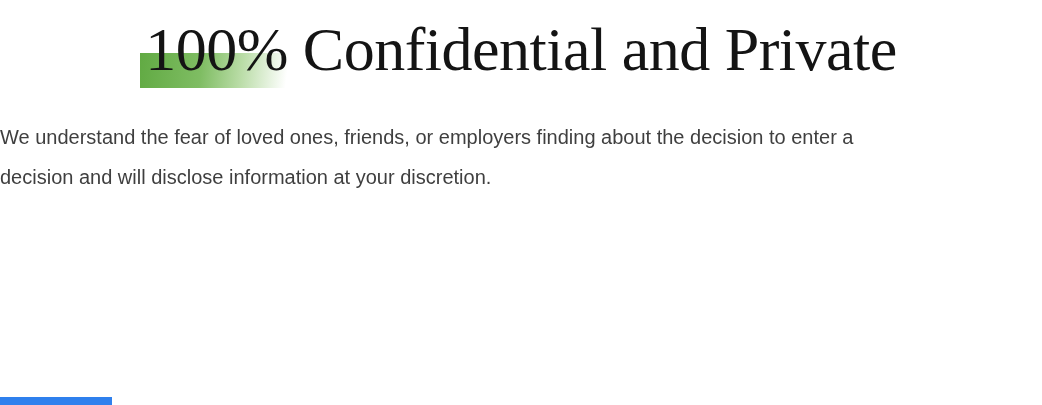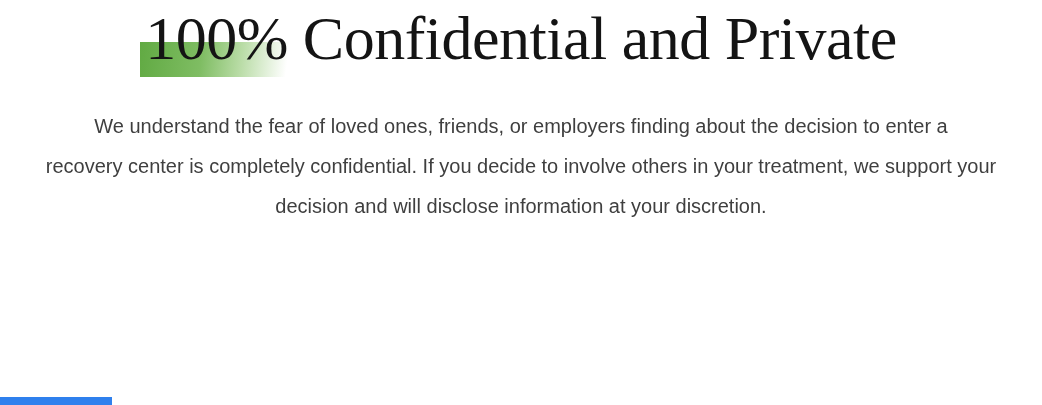--- a/index.html
+++ b/index.html
@@ -14,21 +14,21 @@
     overflow: hidden;
     font-family: "Liberation Sans", sans-serif;
   }
   .hero {
     width: 100%;
     height: 100%;
     position: relative;
   }
   .heading {
     margin: 0;
-    padding-top: 1px;
+    padding-top: 12px;
     text-align: center;
     font-family: "Liberation Serif", serif;
     font-weight: normal;
     font-size: 62px;
     line-height: 74px;
     color: #141414;
     letter-spacing: -0.5px;
   }
   .heading .h-line {
     display: block;
@@ -47,21 +47,21 @@
     top: 56%;
     bottom: -3%;
     background: linear-gradient(97deg,
       #61aa43 0%,
       #7fbd63 38%,
       #b9dca6 62%,
       rgba(255, 255, 255, 0) 90%);
   }
   .paragraph {
     margin-top: 31px;
-    text-align: center;
+    text-align: left;
   }
   .p-line {
     white-space: nowrap;
     font-size: 20px;
     line-height: 40px;
     color: #3f3f3f;
   }
   .progress-bar {
     position: absolute;
     left: 0;
@@ -75,19 +75,18 @@
 <body>
 
 <main class="hero">
 
   <h1 class="heading">
     <span class="h-line"><span class="highlight">100%</span><span> Confidential and Private</span></span>
   </h1>
 
   <div class="paragraph">
     <div class="p-line">We understand the fear of loved ones, friends, or employers finding about the decision to enter a</div>
-    <div class="p-line">recovery center is completely confidential. If you decide to involve others in your treatment, we support your</div>
     <div class="p-line">decision and will disclose information at your discretion.</div>
   </div>
 
   <div class="progress-bar"></div>
 
 </main>
 
 </body></html>

